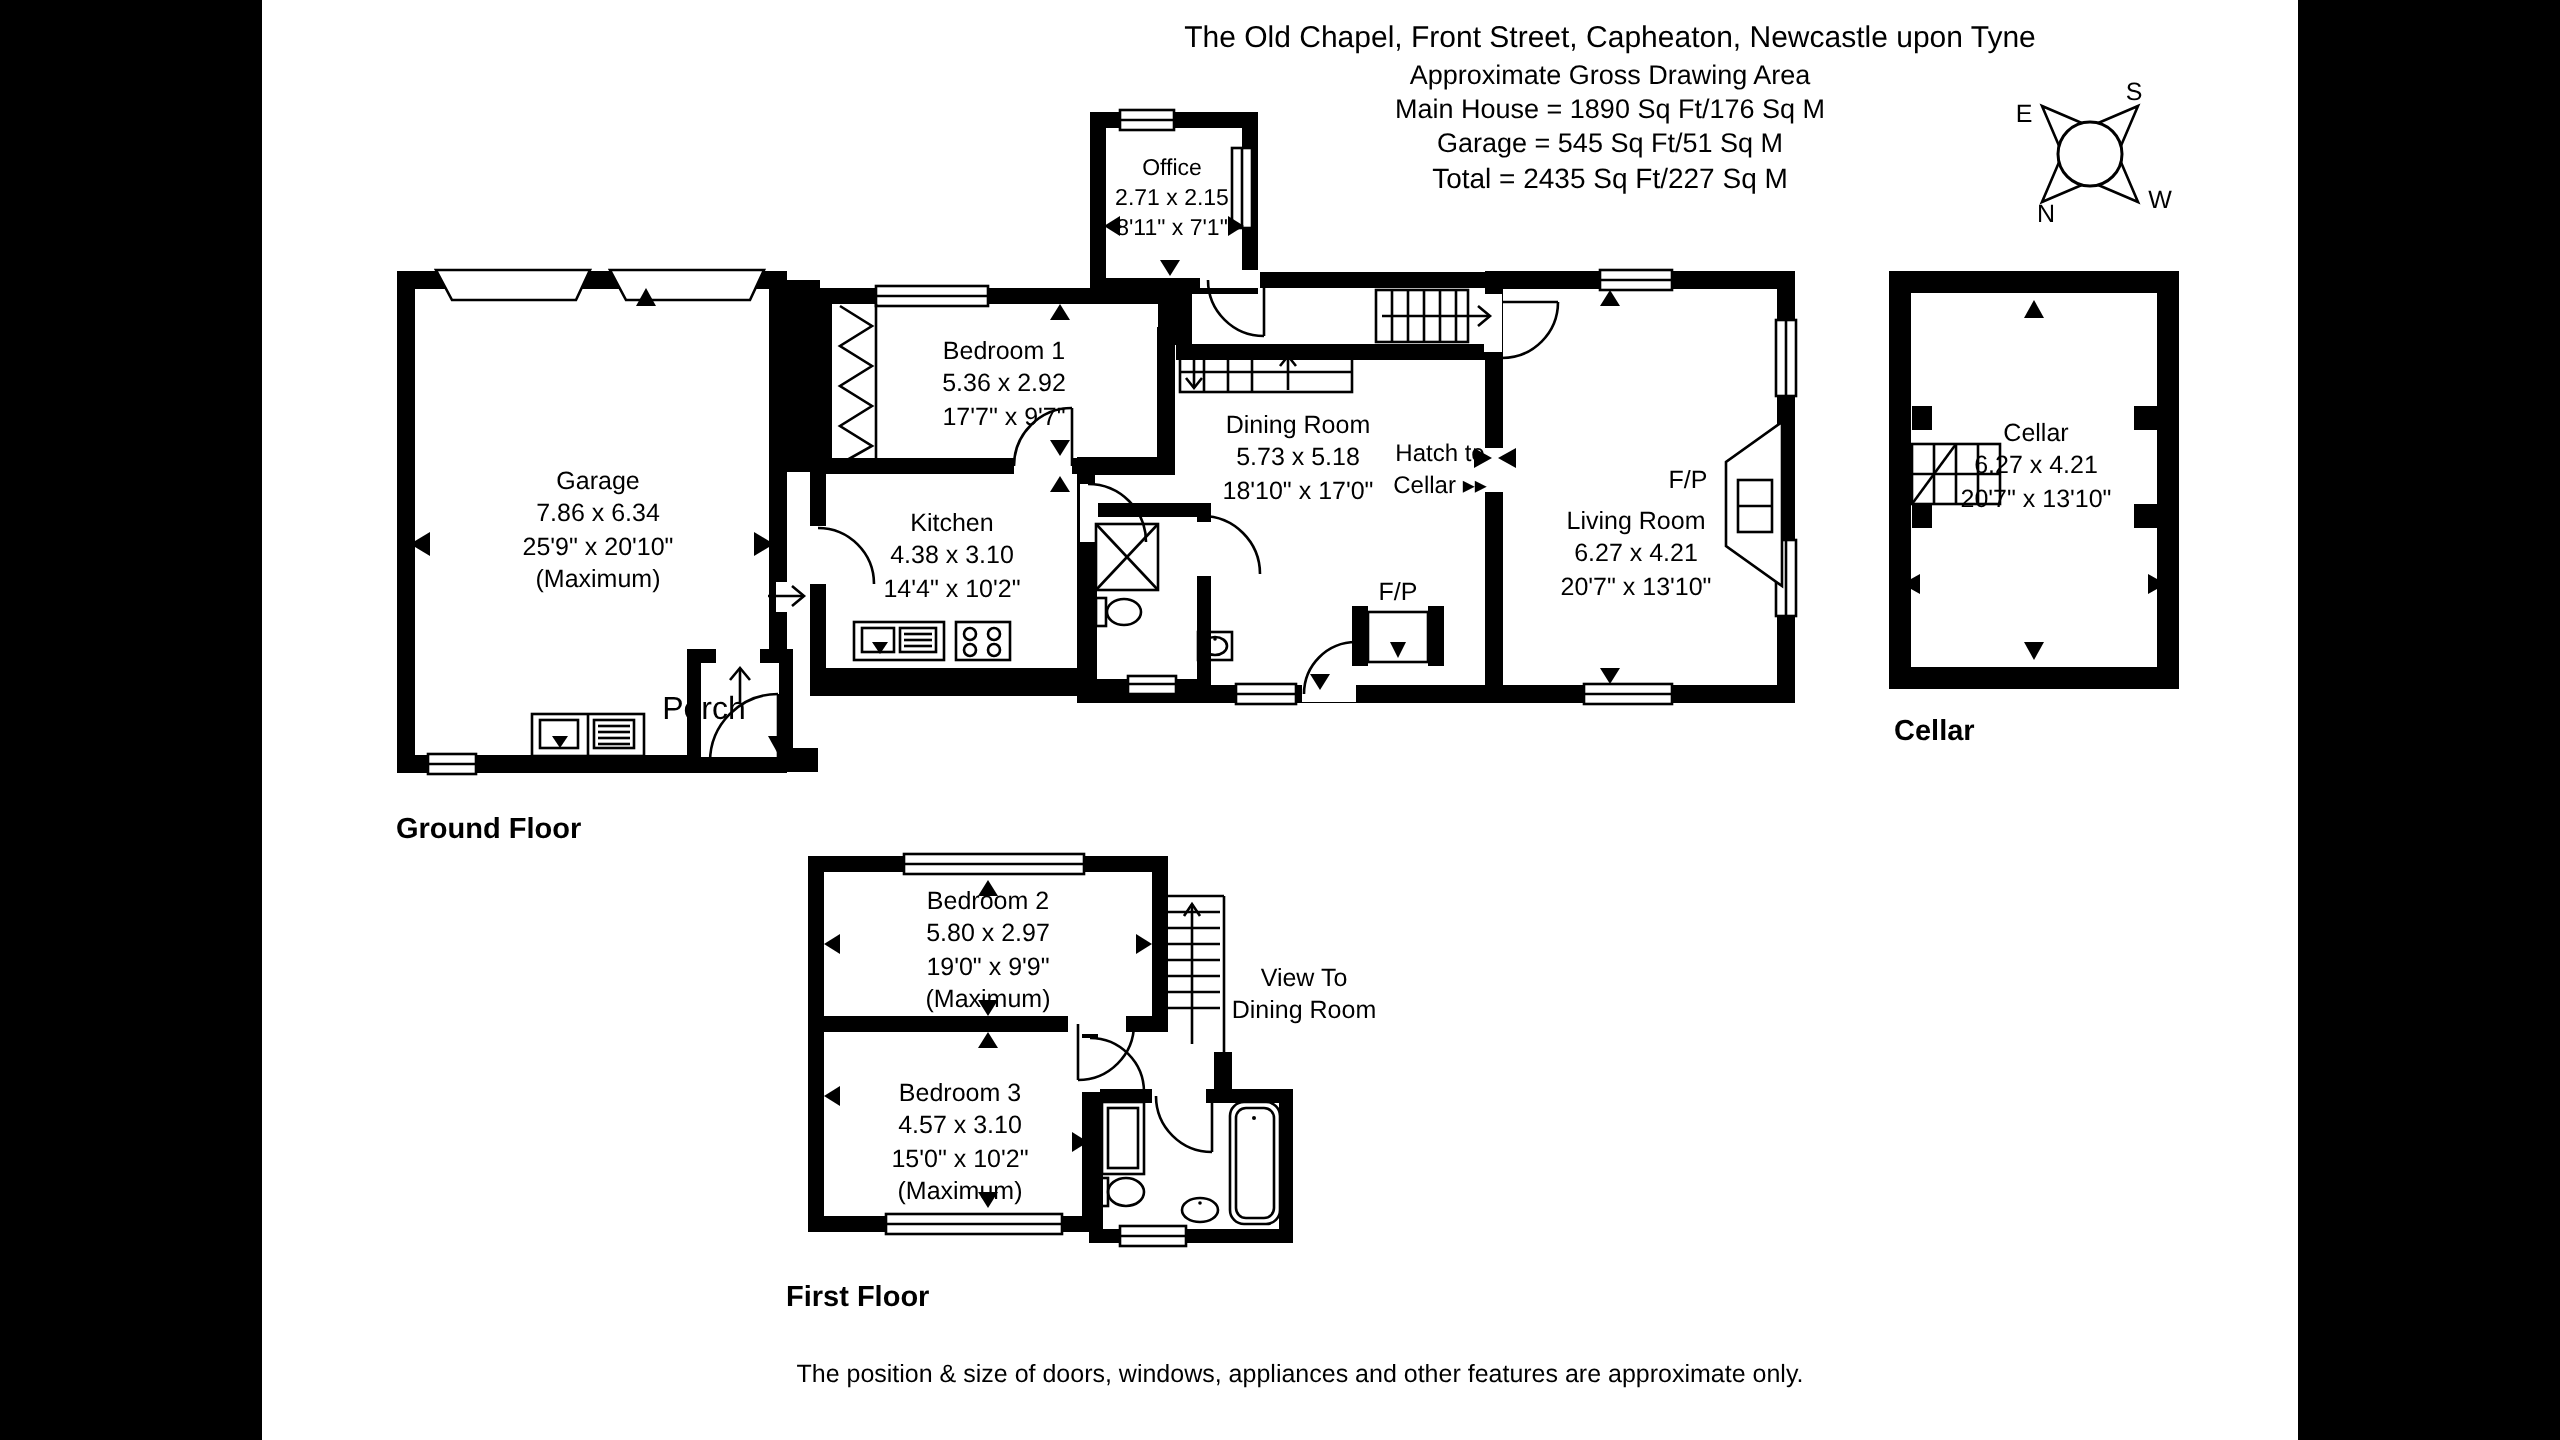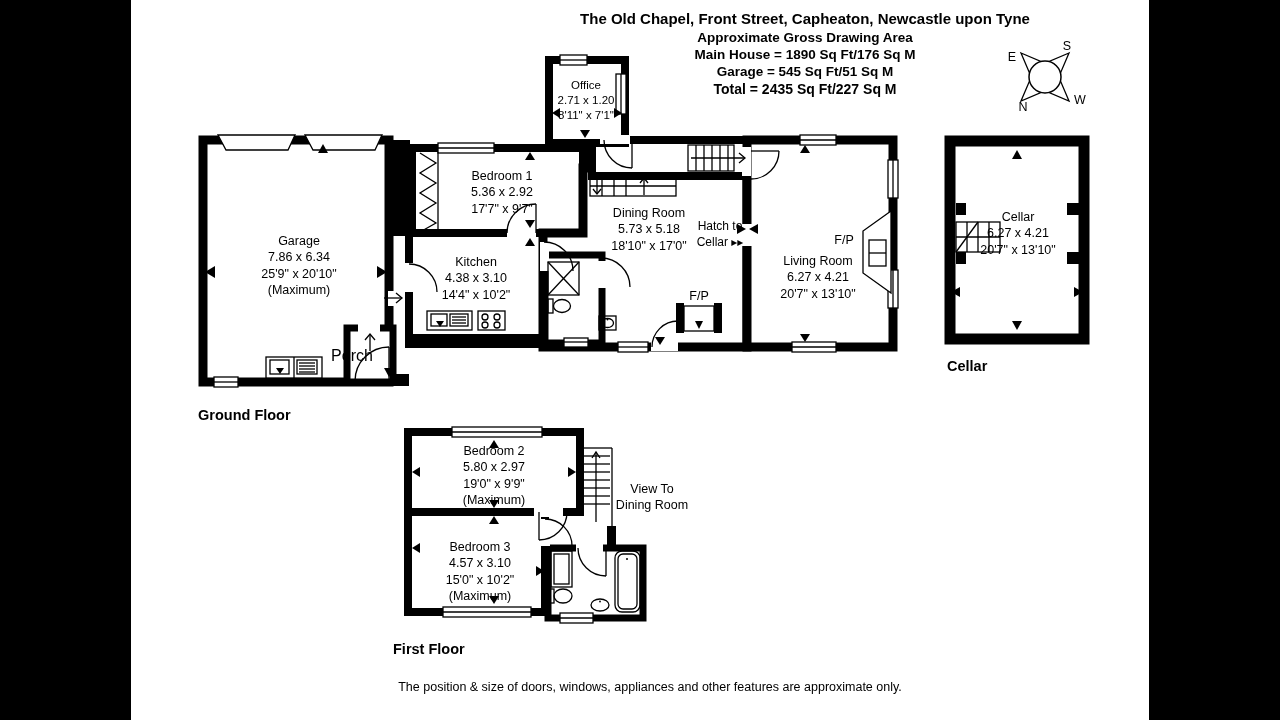--- a/index.html
+++ b/index.html
@@ -5,21 +5,21 @@
   *{margin:0;padding:0;box-sizing:border-box}
   html,body{width:1280px;height:720px;background:#000;overflow:hidden}
   body{font-family:"Liberation Sans",sans-serif;color:#000;position:relative}
   .stage{position:absolute;left:0;top:0;width:1280px;height:720px;background:#fff}
   .pillar{position:absolute;top:0;height:720px;background:#000}
   .pillar.left{left:0;width:131px}
   .pillar.right{left:1149px;width:131px}
   svg.plan{position:absolute;left:0;top:0}
   .lbl{position:absolute;transform:translate(-50%,-50%);text-align:center;white-space:nowrap;line-height:1.3}
   .lbl-l{position:absolute;transform:translateY(-50%);text-align:left;white-space:nowrap}
-  .b{font-weight:bold}
+  .b{font-weight:normal}
   .room{font-size:12.5px}
   .small{font-size:11.5px}
   .floorlbl{font-weight:bold;font-size:14.5px}
   
   .w11{fill:#fff;stroke:#000;stroke-width:11}
   .w9{fill:#fff;stroke:#000;stroke-width:9}
   .w8{fill:#fff;stroke:#000;stroke-width:8}
   .w7{fill:#fff;stroke:#000;stroke-width:7}
   .thin{fill:none;stroke:#000;stroke-width:1.3}
   .thinf{fill:#fff;stroke:#000;stroke-width:1.3}
@@ -330,21 +330,21 @@
     <div>Garage</div>
     <div>7.86 x 6.34</div>
     <div>25'9" x 20'10"</div>
     <div>(Maximum)</div>
   </div>
   <div class="lbl room" style="left:352px;top:356px;font-size:16px">
     <div>Porch</div>
   </div>
   <div class="lbl small" style="left:586px;top:100px">
     <div>Office</div>
-    <div>2.71 x 1.20</div>
+    <div>2.71 x 2.15</div>
     <div>8'11" x 7'1"</div>
   </div>
   <div class="lbl room" style="left:502px;top:192px">
     <div>Bedroom 1</div>
     <div>5.36 x 2.92</div>
     <div>17'7" x 9'7"</div>
   </div>
   <div class="lbl room" style="left:476px;top:278px">
     <div>Kitchen</div>
     <div>4.38 x 3.10</div>

